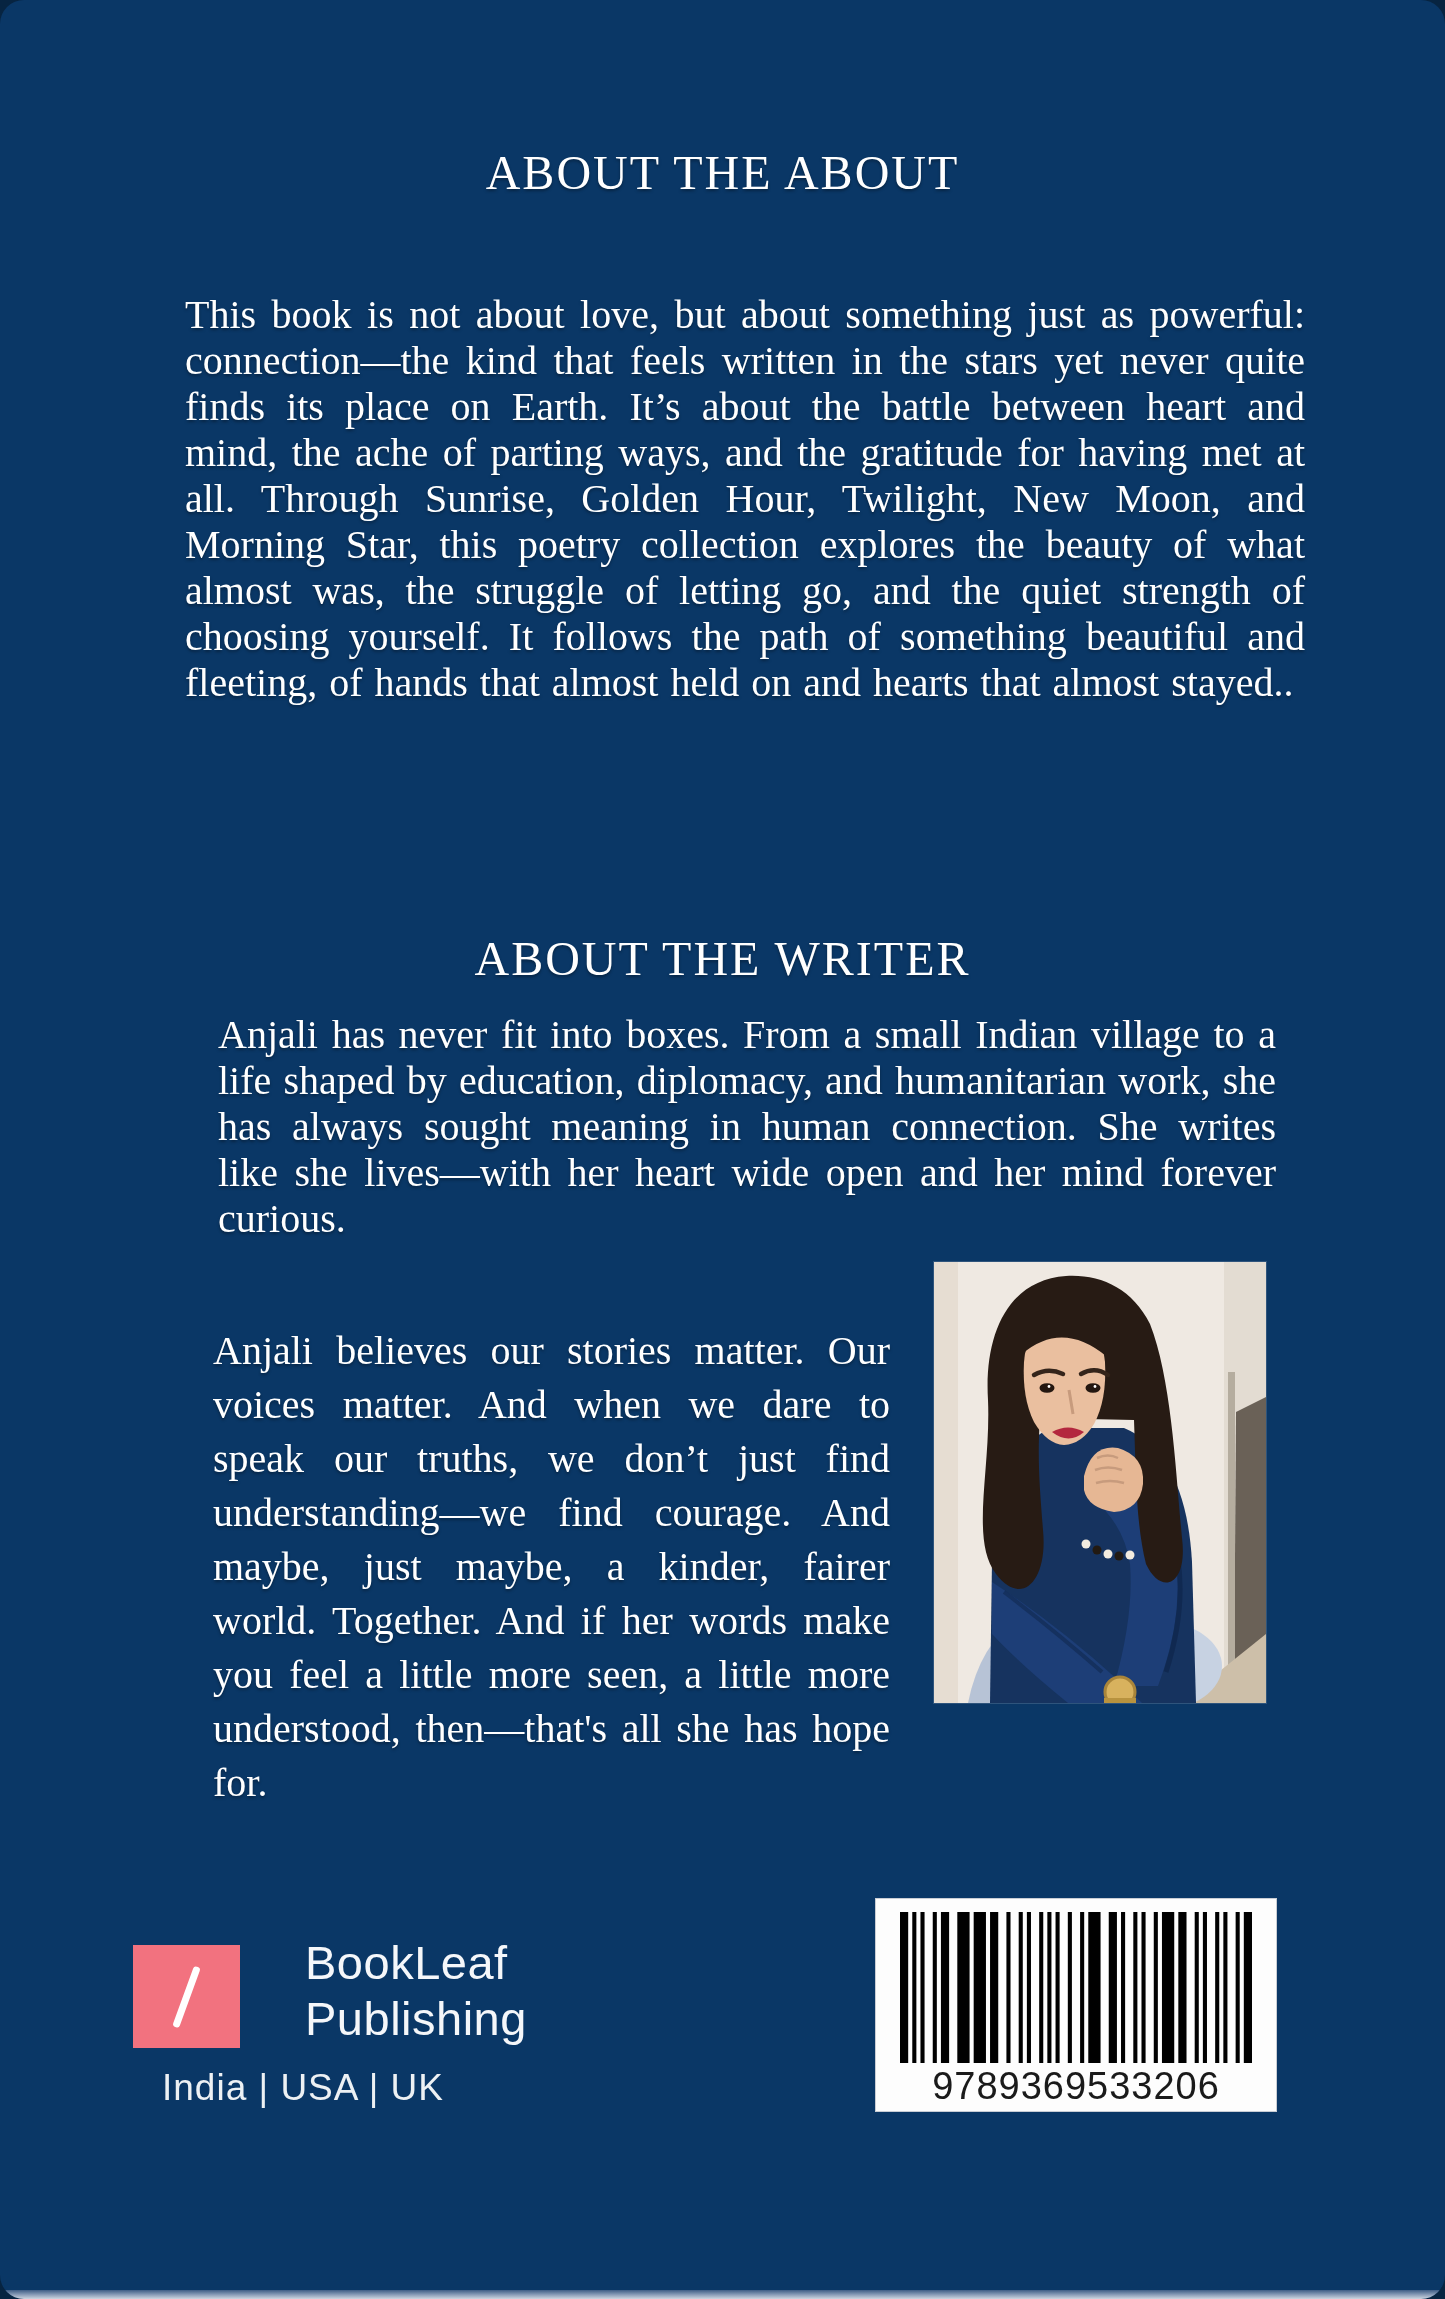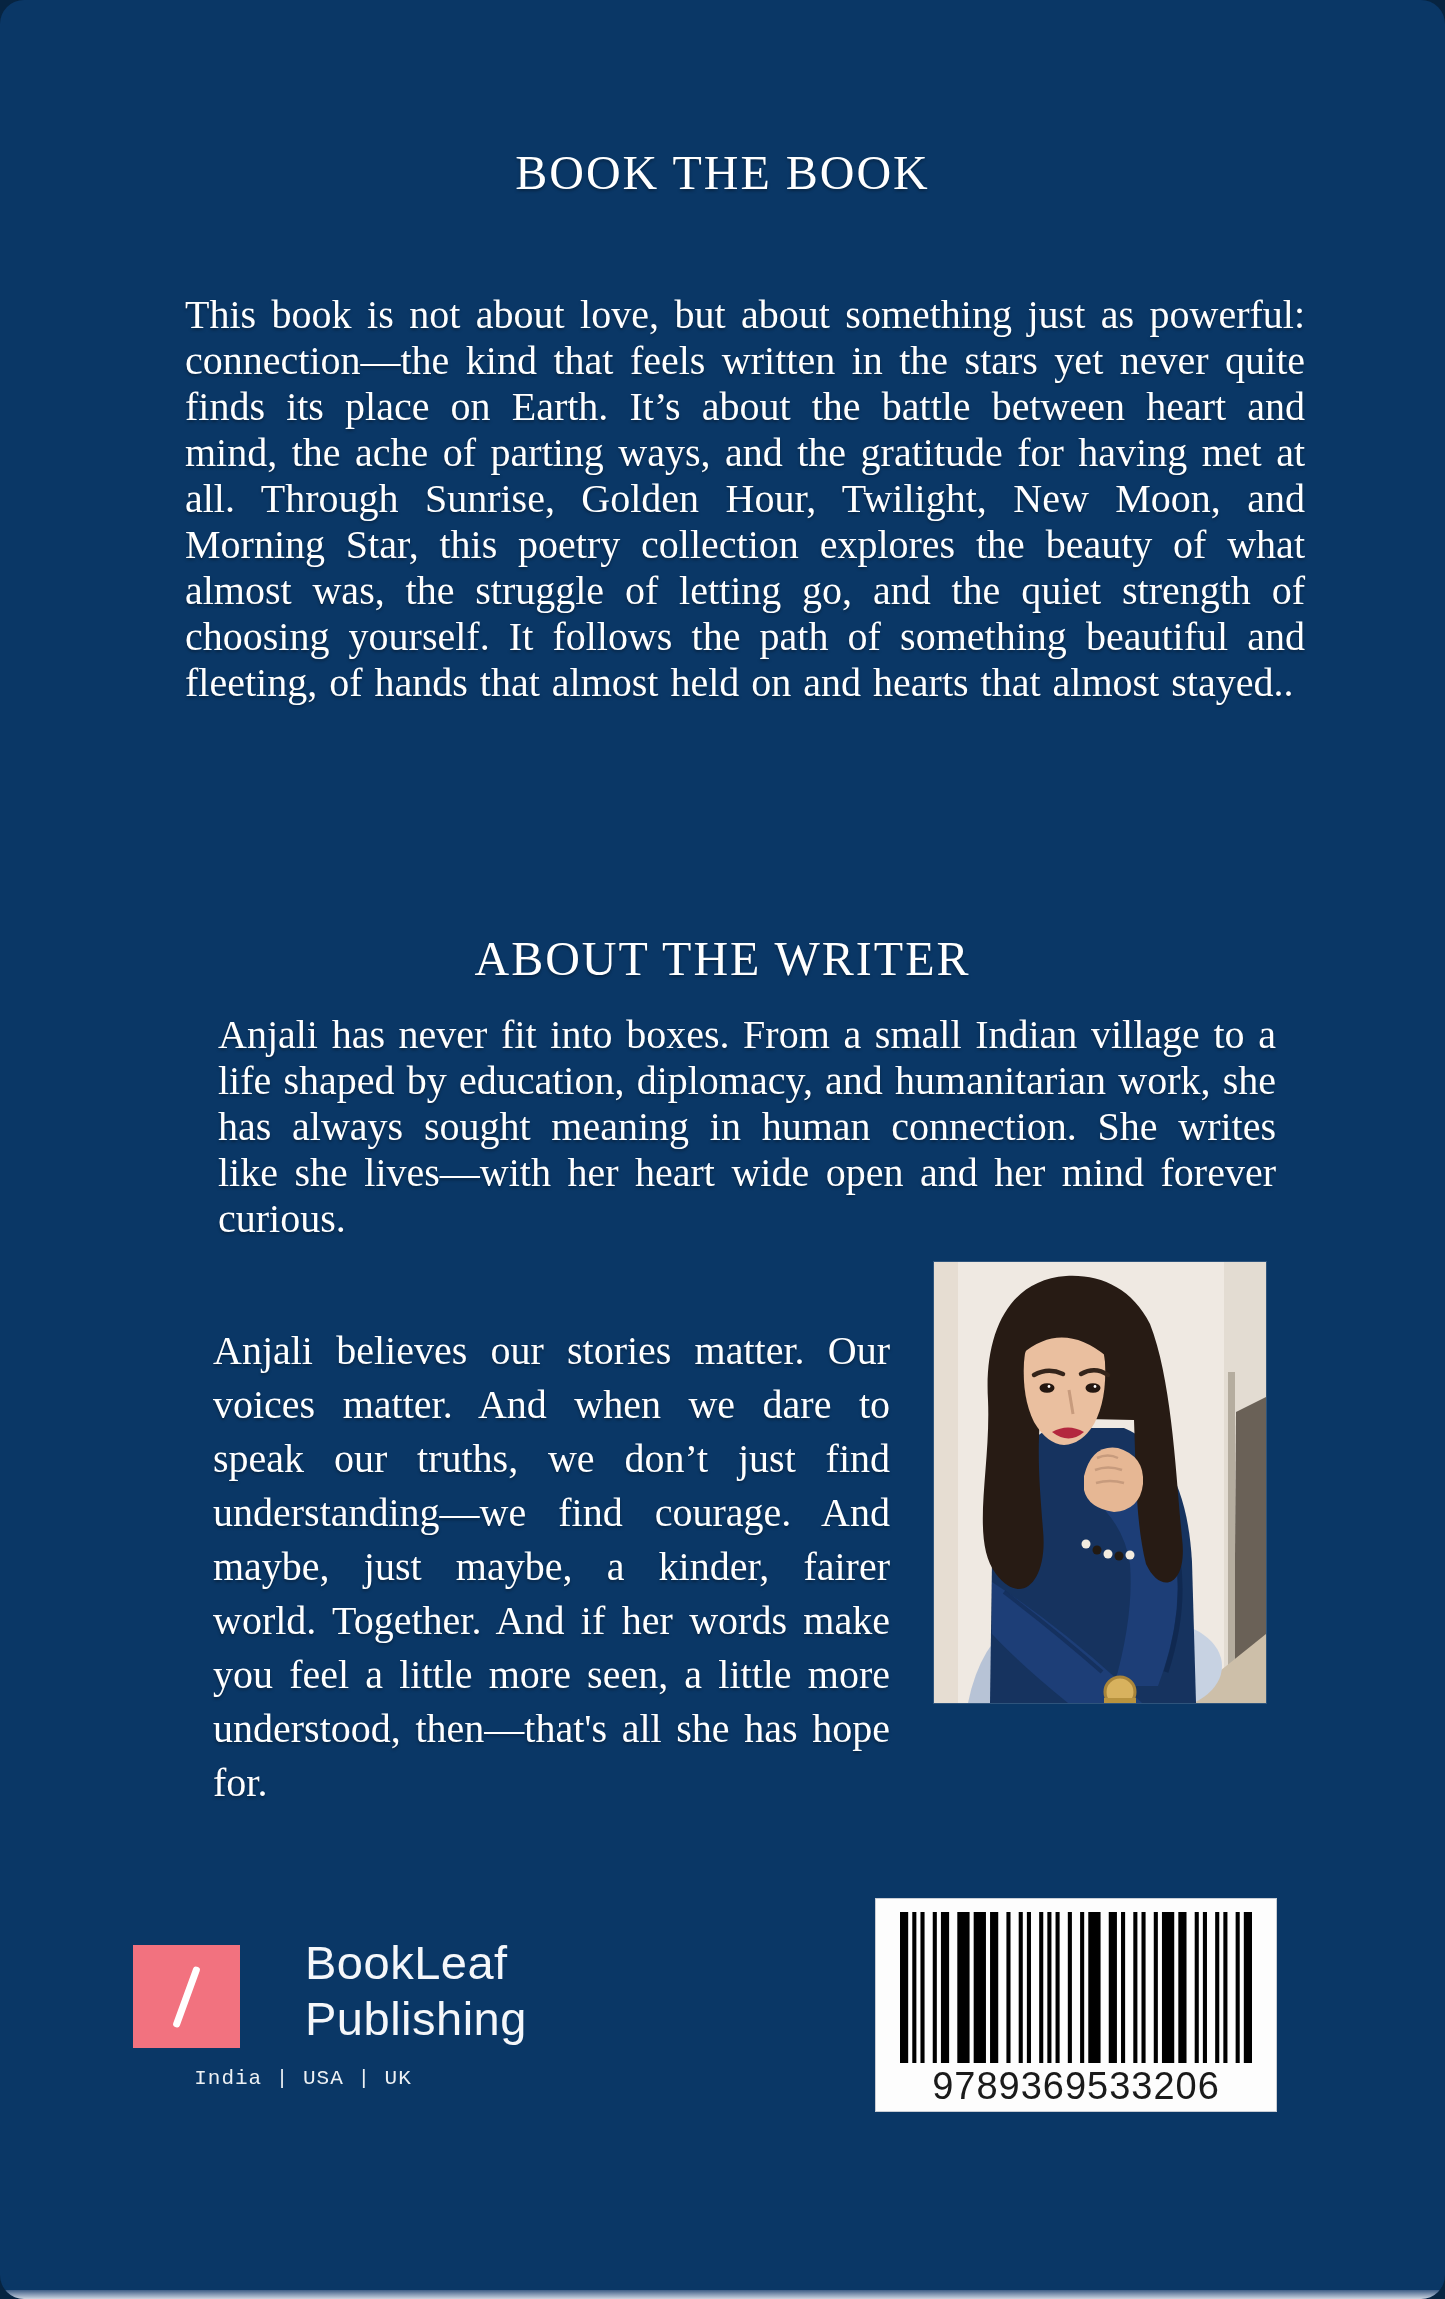--- a/index.html
+++ b/index.html
@@ -52,22 +52,22 @@
   }
   .logo-name{
     position:absolute;left:124px;top:-10px;
     font-family:"Liberation Sans","DejaVu Sans",sans-serif;
     font-weight:400;font-size:47px;line-height:56px;
     color:#f5f7fa;letter-spacing:.5px;margin-left:48px;
   }
   .logo-regions{
     position:absolute;left:0;top:122px;width:340px;
     text-align:center;
-    font-family:Liberation Mono, monospace;
-    font-size:21px;color:rgba(255,255,255,.93);
+    font-family:Liberation Sans, sans-serif;
+    font-size:37px;color:rgba(255,255,255,.93);
     letter-spacing:1px;
   }
   
   .barcode{
     position:absolute;left:875px;top:1898px;width:402px;height:214px;
     background:#fdfdfd;
     box-shadow:0 0 0 1px #c9cdd4 inset;
   }
   .barcode-bars{position:absolute;left:25px;right:25px;top:14px;height:151px;}
   .barcode-bars svg{width:100%;height:100%;display:block;}
@@ -80,21 +80,21 @@
   .bottom-strip{
     position:absolute;left:0;right:0;bottom:0;height:9px;
     background:linear-gradient(180deg,#3d5c85 0%,#8ea0ba 55%,#cfd6e0 100%);
   }
 </style>
 </head>
 <body>
 
 <div class="cover">
 
-  <h1 class="section-heading" id="heading-book">BOOK THE BOOK</h1>
+  <h1 class="section-heading" id="heading-book">ABOUT THE ABOUT</h1>
 
   <p class="body-text" id="para-book">This book is not about love, but about something just as powerful: connection—the kind that feels written in the stars yet never quite finds its place on Earth. It’s about the battle between heart and mind, the ache of parting ways, and the gratitude for having met at all. Through Sunrise, Golden Hour, Twilight, New Moon, and Morning Star, this poetry collection explores the beauty of what almost was, the struggle of letting go, and the quiet strength of choosing yourself. It follows the path of something beautiful and fleeting, of hands that almost held on and hearts that almost stayed..</p>
 
   <h2 class="section-heading" id="heading-writer">ABOUT THE WRITER</h2>
 
   <p class="body-text" id="para-writer-2">Anjali believes our stories matter. Our voices matter. And when we dare to speak our truths, we don’t just find understanding—we find courage. And maybe, just maybe, a kinder, fairer world. Together. And if her words make you feel a little more seen, a little more understood, then—that's all she has hope for.</p>
 
   <p class="body-text" id="para-writer-1">Anjali has never fit into boxes. From a small Indian village to a life shaped by education, diplomacy, and humanitarian work, she has always sought meaning in human connection. She writes like she lives—with her heart wide open and her mind forever curious.</p>
 
   <div class="photo">

